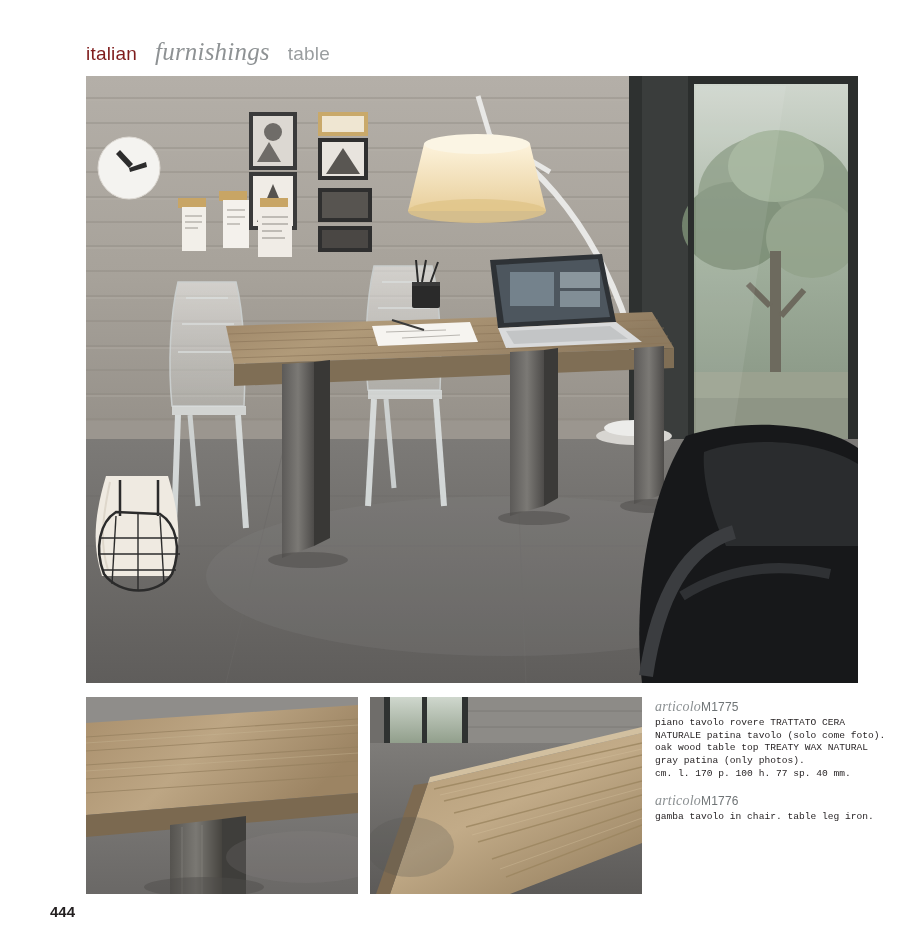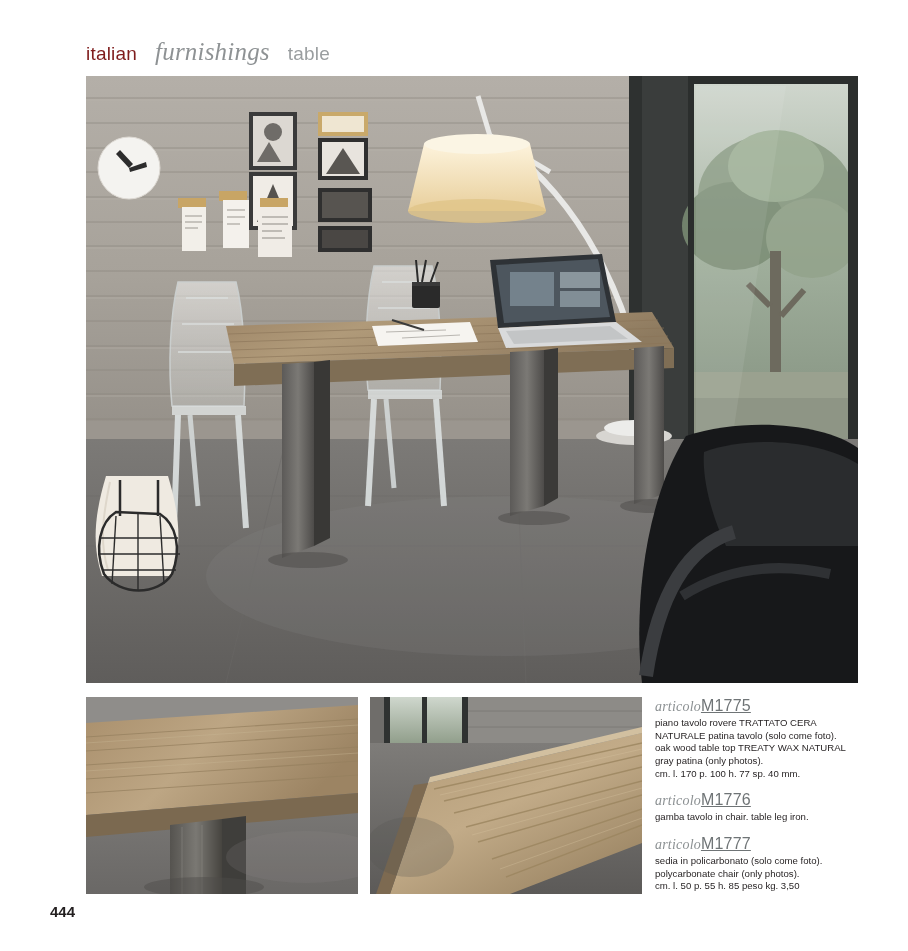--- a/index.html
+++ b/index.html
@@ -92,29 +92,29 @@
   }
   .spec-head .art {
     font-family: Liberation Serif, serif;
     font-style: italic;
     font-size: 14px;
     color: #8c9193;
     letter-spacing: 0.2px;
   }
   .spec-head .code {
     font-family: "Liberation Sans", sans-serif;
-    font-size: 16px;
+    font-size: 12px;
     color: #6f7476;
     letter-spacing: 0.2px;
-    text-decoration: underline;
   }
   .spec-lines {
     font-size: 9.6px;
     line-height: 1.32;
     color: #231f20;
+    font-family: Liberation Mono, monospace;
   }
   .spec-lines div { white-space: nowrap; }
 
   
   .page-number {
     position: absolute;
     left: 50px;
     top: 903px;
     font-size: 15px;
     font-weight: bold;
@@ -489,26 +489,16 @@
 
   <div class="spec-block">
     <div class="spec-head">
       <span class="art">articolo</span><span class="code">M1776</span>
     </div>
     <div class="spec-lines">
       <div>gamba tavolo in chair. table leg iron.</div>
     </div>
   </div>
 
-  <div class="spec-block">
-    <div class="spec-head">
-      <span class="art">articolo</span><span class="code">M1777</span>
-    </div>
-    <div class="spec-lines">
-      <div>sedia in policarbonato (solo come foto).</div>
-      <div>polycarbonate chair (only photos).</div>
-      <div>cm. l. 50 p. 55 h. 85 peso kg. 3,50</div>
-    </div>
-  </div>
 
 </div>
 
 <div class="page-number">444</div>
 
 </body></html>

